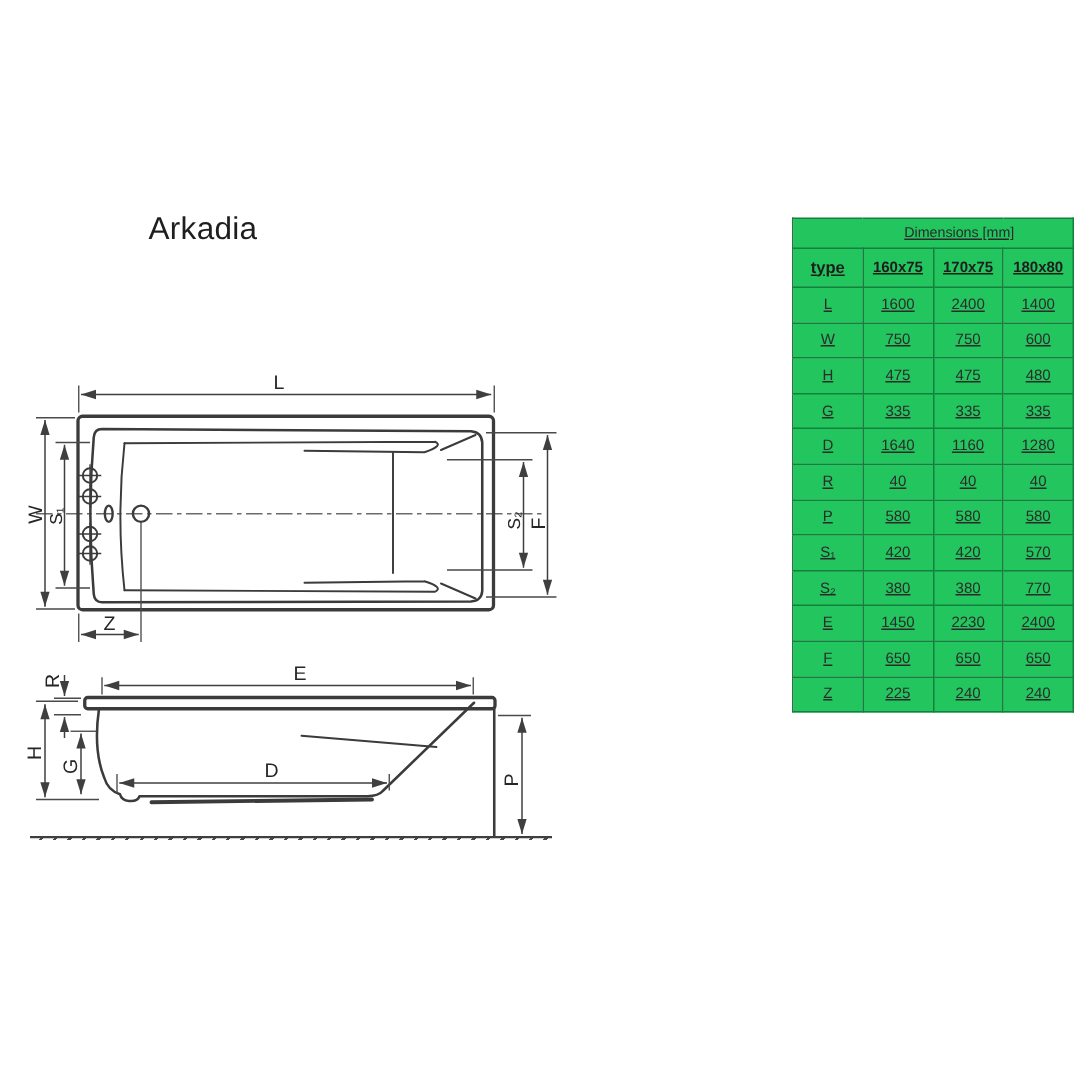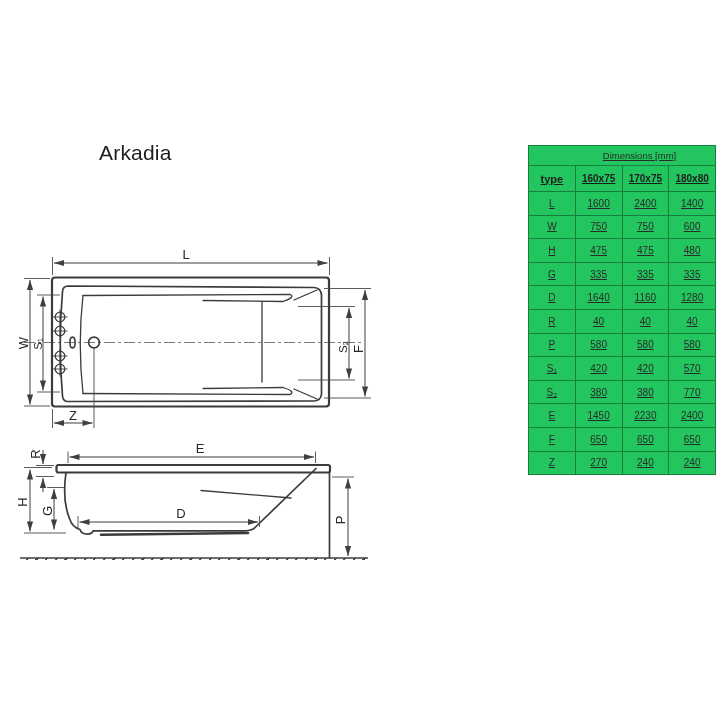--- a/index.html
+++ b/index.html
@@ -246,21 +246,21 @@
         <td>2400</td>
       </tr>
       <tr class="data">
         <td class="c0">F</td>
         <td>650</td>
         <td>650</td>
         <td>650</td>
       </tr>
       <tr class="data">
         <td class="c0">Z</td>
-        <td>270</td>
+        <td>225</td>
         <td>240</td>
         <td>240</td>
       </tr>
     </tbody>
       </table>
   </div>
 
 </div>
 
 </body></html>

